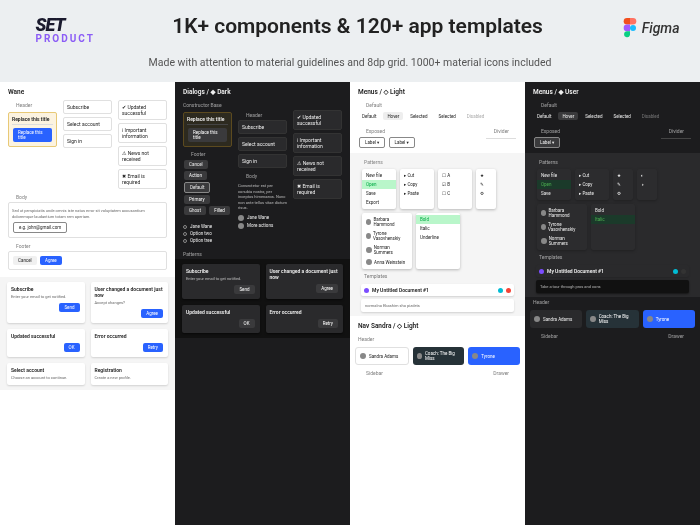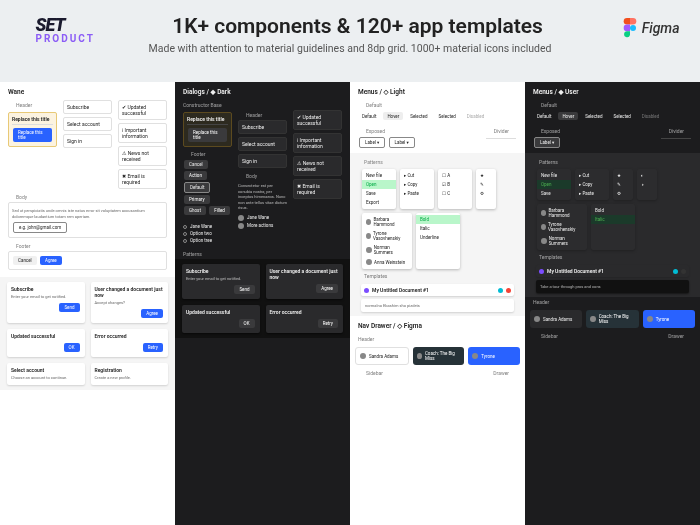--- a/index.html
+++ b/index.html
@@ -67,21 +67,21 @@
   .title {
     font-size: 21px;
     font-weight: 600;
     color: #222;
     text-align: center;
   }
   .subtitle {
     font-size: 10.5px;
     color: #555;
     text-align: right;
-    margin-top: 4px;
+    margin-top: 18px;
   }
 
   .panels {
     display: flex;
     width: 700px;
     height: 443px;
   }
   .panel {
     flex: 1;
     overflow: hidden;
@@ -480,21 +480,21 @@
         <span style="font-weight:600;">My Untitled Document #1</span>
         <span style="flex:1"></span>
         <span class="circle c-cyan"></span>
         <span class="circle c-red"></span>
       </div>
       <div class="card" style="margin:0 5px;">
         <div class="card-body">normalno Ebashim sho pizdets</div>
       </div>
     </div>
 
-    <div class="section-title">Nav Drawer / ◇ Figma</div>
+    <div class="section-title">Nav Sandra / ◇ Light</div>
     <div class="sub-label">Header</div>
     <div class="nav-strip">
       <div class="nav-card nav-card-light">
           <span class="avatar"></span>
           <span>Sandra Adams</span>
         </div>
       <div class="nav-card nav-card-dark">
           <span class="avatar"></span>
           <span>Coach: The Big Miss</span>
         </div>

